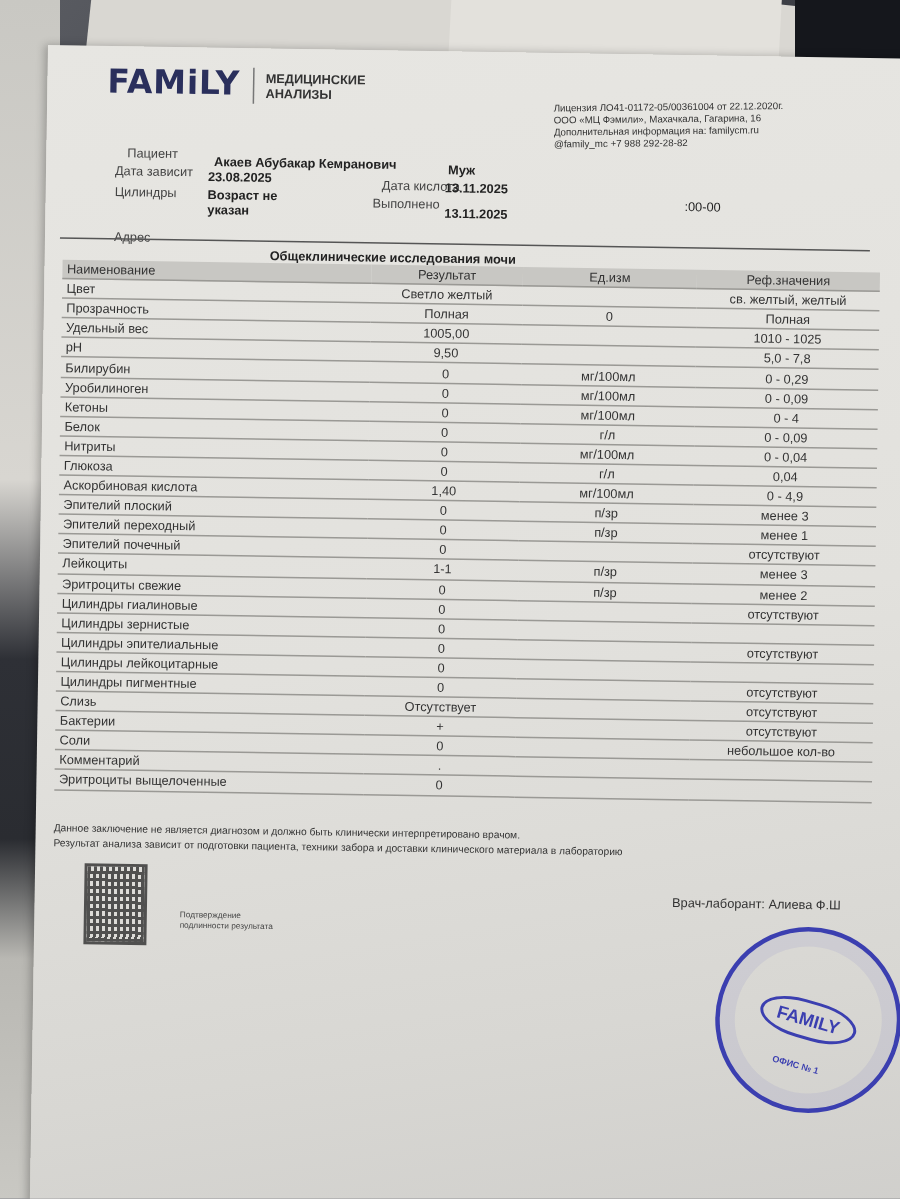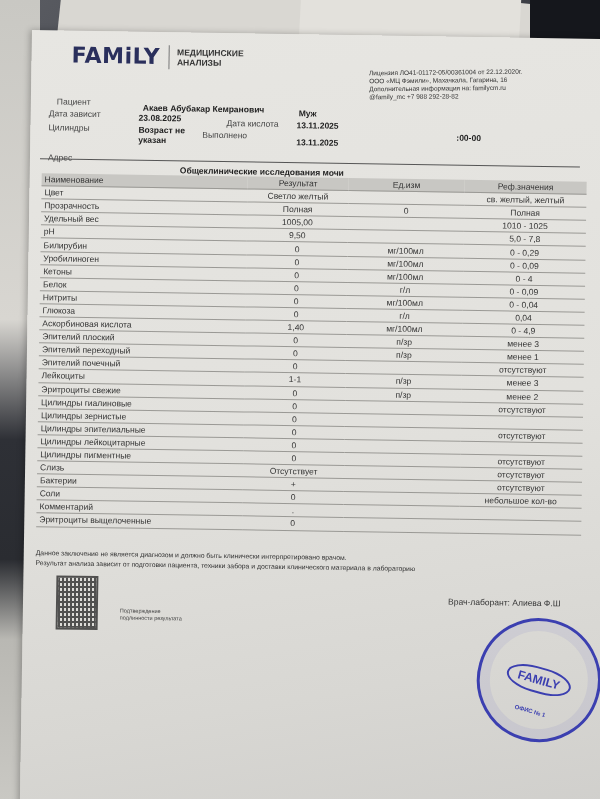--- a/index.html
+++ b/index.html
@@ -41,21 +41,21 @@
   }
   .logo-sep { width:1px; height:24px; background:#777; margin:0 8px; }
   .logo-sub { font-size:8.5px; font-weight:bold; color:#333; line-height:10px; width:90px; }
   .license {
     position:absolute; left:338px; top:32px; font-size:6.5px; line-height:8px; color:#333;
     transform: rotate(-1.5deg);
   }
   .patient {
     position:absolute; left:0; top:66px; width:560px; height:70px; font-size:8.5px;
   }
-  .patient .lbl { position:absolute; color:#444; }
+  .patient .lbl { position:absolute; color:#444;margin-left:28px; }
   .patient .val { position:absolute; font-weight:bold; color:#222; }
   .hr { position:absolute; left:10px; width:540px; height:1px; background:#555; }
   .section-title {
     position:absolute; left:150px; top:133px; font-size:8.5px; font-weight:bold; color:#222;
   }
   table.results {
     position:absolute; left:12px; top:143px; width:545px; border-collapse:collapse;
     font-size:8.5px; color:#333;
   }
   table.results td, table.results th {
@@ -114,23 +114,23 @@
   <div class="patient">
     <span class="lbl" style="left:26px;top:0">Пациент</span>
     <span class="val" style="left:112px;top:5px">Акаев Абубакар Кемранович</span>
     <span class="val" style="left:268px;top:8px">Муж</span>
     <span class="lbl" style="left:18px;top:12px">Дата зависит</span>
     <span class="val" style="left:108px;top:15px">23.08.2025</span>
     <span class="lbl" style="left:196px;top:19px">Дата кислота</span>
     <span class="val" style="left:266px;top:20px">13.11.2025</span>
     <span class="lbl" style="left:18px;top:26px">Цилиндры</span>
     <span class="val" style="left:108px;top:27px;width:70px;line-height:10px">Возраст не указан</span>
-    <span class="lbl" style="left:172px;top:31px">Выполнено</span>
+    <span class="lbl" style="left:190px;top:31px">Выполнено</span>
     <span class="val" style="left:266px;top:37px">13.11.2025</span>
-    <span class="val" style="left:426px;top:30px;font-weight:bold">:00-00</span>
+    <span class="val" style="left:426px;top:30px;font-weight:normal">:00-00</span>
     <span class="lbl" style="left:18px;top:56px">Адрес</span>
   </div>
   <div class="hr" style="top:128px"></div>
 
   <div class="section-title">Общеклинические исследования мочи</div>
 
   <table class="results">
     <tbody>
         <tr>
       <th>Наименование</th>

